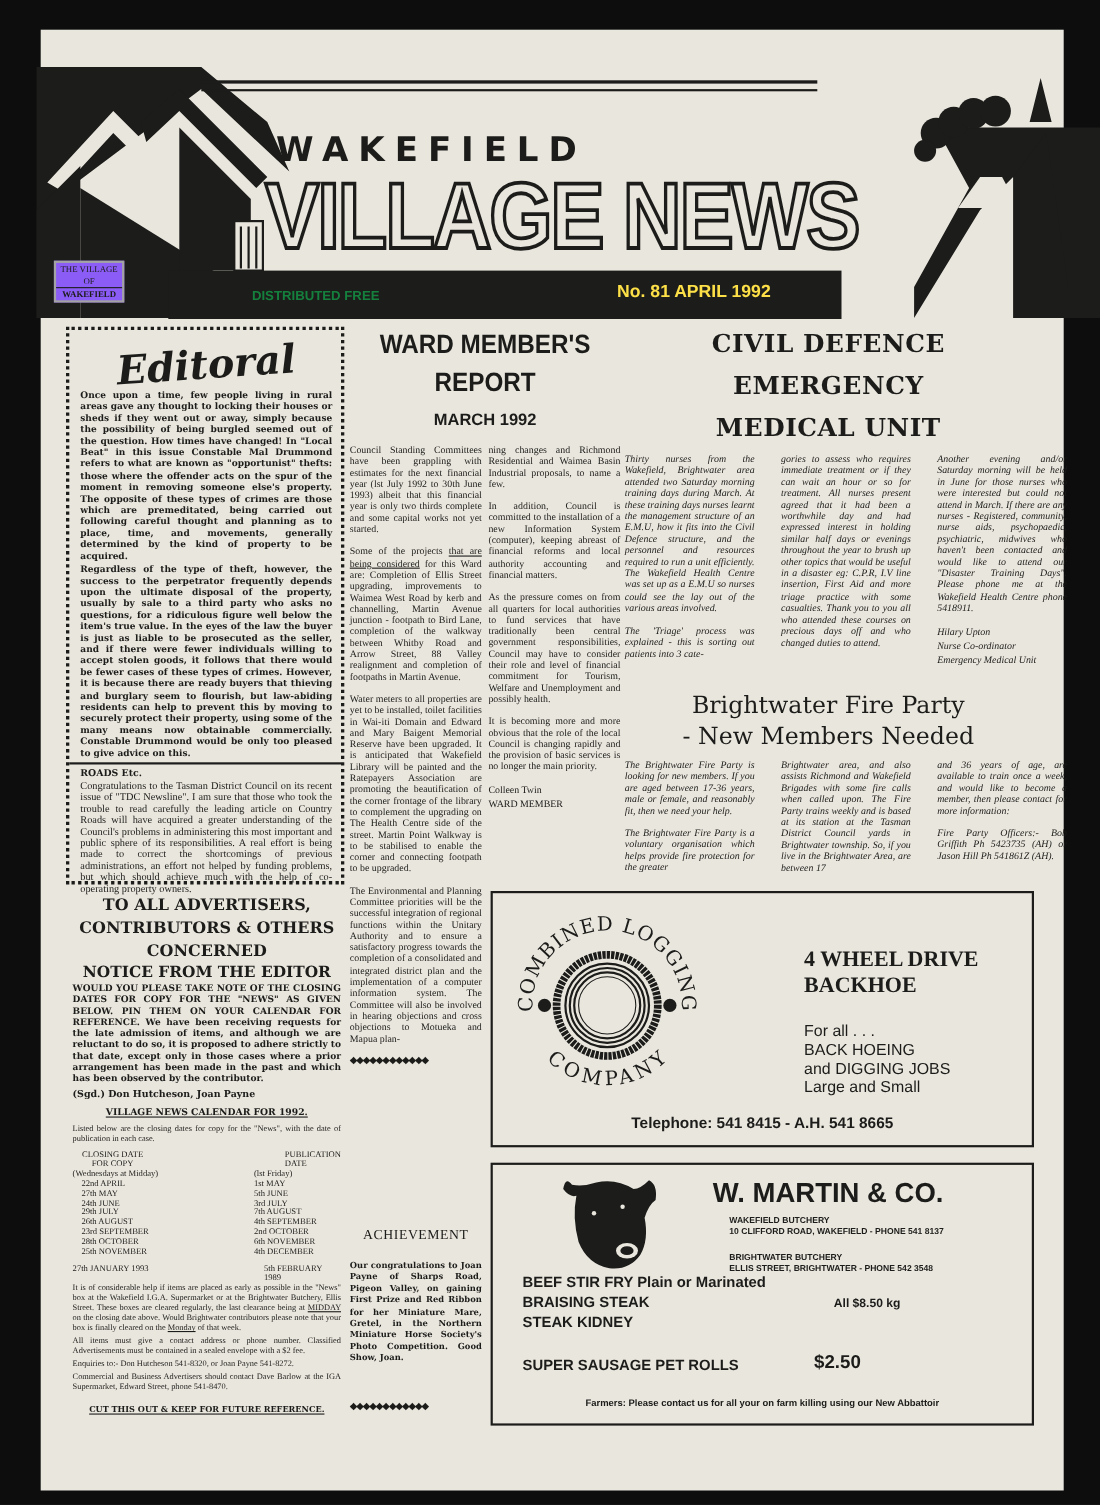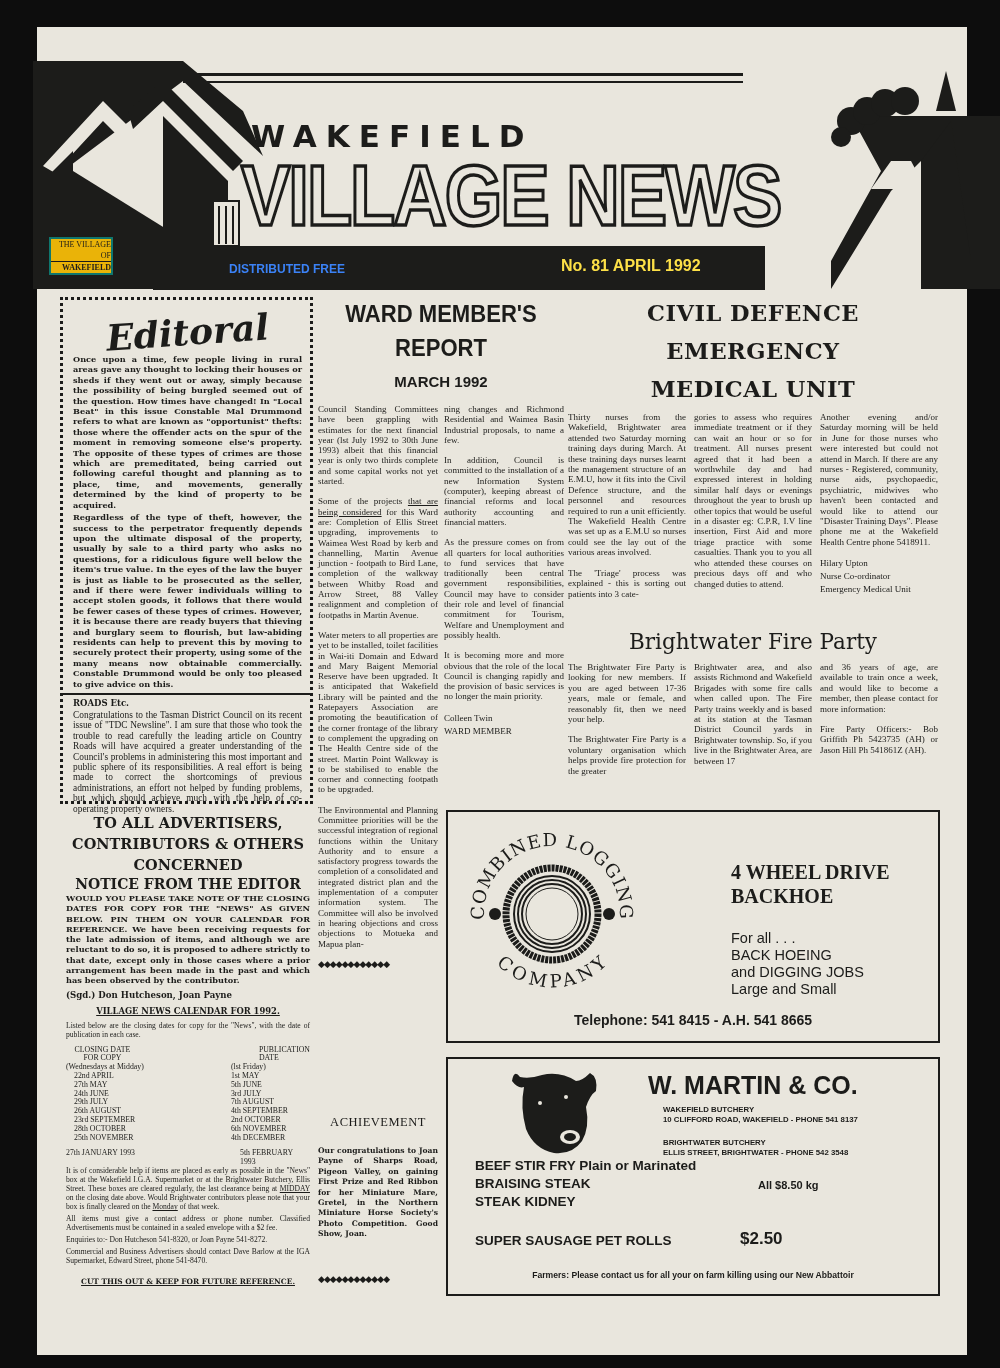--- a/index.html
+++ b/index.html
@@ -8,23 +8,23 @@
   .paper { position: absolute; left: 37px; top: 27px; width: 930px; height: 1328px; background: #e9e6dd; }
 
   
   .masthead { position: absolute; left: 33px; top: 61px; width: 998px; height: 228px; }
   .mh-rule { position: absolute; left: 150px; top: 12px; width: 560px; height: 10px; border-top: 3px solid #1c1c1a; border-bottom: 2px solid #1c1c1a; }
   .mh-band { position: absolute; left: 120px; top: 185px; width: 612px; height: 44px; background: #1c1c1a; }
   .mh-left-house { position: absolute; left: 0; top: 0; }
   .mh-right-house { position: absolute; right: 0; top: 0; }
   .mh-wakefield { position: absolute; left: 218px; top: 57px; font-family: "DejaVu Sans", sans-serif; font-weight: bold; font-size: 31px; letter-spacing: 9px; color: #1c1c1a; }
   .mh-title { position: absolute; left: 208px; top: 93px; font-family: "Liberation Sans", sans-serif; font-weight: bold; font-size: 74px; letter-spacing: -2px; color: #e9e6dd; -webkit-text-stroke: 3px #1c1c1a; line-height: 1; transform: scaleY(1.15); transform-origin: top left; }
-  .mh-free { position: absolute; left: 196px; top: 201px; font-family: "Liberation Sans", sans-serif; font-weight: bold; font-size: 12px; color: #3b82f6; }
+  .mh-free { position: absolute; left: 196px; top: 201px; font-family: "Liberation Sans", sans-serif; font-weight: bold; font-size: 12px; color: #15803d; }
   .mh-issue { position: absolute; left: 528px; top: 196px; font-family: "Liberation Sans", sans-serif; font-weight: bold; font-size: 16px; color: #fde047; }
-  .mh-sign { position: absolute; left: 16px; top: 176px; width: 64px; border: 2px solid #0f766e; background: #eab308; font-family: "Liberation Serif", serif; font-size: 8px; text-align: right; line-height: 11px; }
+  .mh-sign { position: absolute; left: 16px; top: 176px; width: 64px; border: 2px solid #a3a3a3; background: #8b5cf6; font-family: "Liberation Serif", serif; font-size: 8px; text-align: center; line-height: 11px; }
   .mh-sign div { border-bottom: 1px solid #1c1c1a; }
   .mh-sign div:last-child { border-bottom: none; font-weight: bold; }
 
   
   .editorial { position: absolute; left: 60px; top: 297px; width: 253px; height: 507px; border: 3px dotted #1c1c1a; padding: 8px 8px 4px 10px; }
   .ed-title { font-family: "DejaVu Serif", serif; font-style: italic; font-weight: bold; font-size: 36px; text-align: center; line-height: 44px; margin-top: 2px; transform: rotate(-4deg); }
   .ed-body { font-family: "DejaVu Serif", serif; font-weight: bold; font-size: 8.2px; line-height: 10.4px; text-align: justify; }
   .ed-body p { margin-bottom: 2px; }
   .roads-head { border-top: 2px solid #1c1c1a; margin: 4px -8px 2px -10px; padding: 3px 0 0 10px; font-family: "DejaVu Serif", serif; font-weight: bold; font-size: 8.5px; }
   .roads-body { font-family: "Liberation Serif", serif; font-size: 9.4px; line-height: 10.4px; text-align: justify; }
@@ -58,21 +58,21 @@
   .diamonds { font-family: "DejaVu Sans", sans-serif; font-size: 9px; letter-spacing: -1px; }
 
   
   .achieve { position: absolute; left: 318px; top: 1095px; width: 120px; }
   .achieve h5 { font-family: "Liberation Serif", serif; font-weight: normal; font-size: 12.5px; text-align: center; margin: 20px 0 16px; letter-spacing: 0.5px; }
   .achieve p { font-family: "DejaVu Serif", serif; font-weight: bold; font-size: 7.6px; line-height: 10.4px; text-align: justify; }
 
   
   .civil { position: absolute; left: 568px; top: 294px; width: 370px; }
   .civil h1 { font-family: "DejaVu Serif", serif; font-weight: bold; font-size: 22.5px; text-align: center; line-height: 38px; letter-spacing: 0.5px; }
-  .cols3 { display: grid; grid-template-columns: 118px 118px 118px; column-gap: 8px; font-family: "Liberation Serif", serif; font-size: 9px; line-height: 10.4px; text-align: justify; }
+  .cols3 { display: grid; grid-template-columns: 118px 118px 118px; column-gap: 24px; font-family: "Liberation Serif", serif; font-size: 9px; line-height: 10.4px; text-align: justify; font-style: italic; }
   .cols3 p { margin-bottom: 10px; }
   .sig { font-family: "Liberation Serif", serif; font-size: 9px; line-height: 13px; }
 
   
   .fire { position: absolute; left: 568px; top: 628px; width: 370px; }
   .fire h2 { font-family: "DejaVu Serif", serif; font-weight: normal; font-size: 21.5px; text-align: center; line-height: 28px; }
 
   
   .ad-log { position: absolute; left: 446px; top: 810px; width: 494px; height: 233px; border: 2px solid #1c1c1a; }
   .log-emblem { position: absolute; left: 14px; top: 10px; }
@@ -174,21 +174,21 @@
       <div class="d">3rd JULY</div>
       <div class="d">7th AUGUST</div>
       <div class="d">4th SEPTEMBER</div>
       <div class="d">2nd OCTOBER</div>
       <div class="d">6th NOVEMBER</div>
       <div class="d">4th DECEMBER</div>
     </div>
   </div>
   <div class="cal-last">
     <span>27th JANUARY 1993</span>
-    <span>5th FEBRUARY 1993</span>
+    <span>5th FEBRUARY 1989</span>
   </div>
   <div class="small"><span>It is of considerable help if items are placed as early as possible in the "News" box at the Wakefield I.G.A. Supermarket or at the Brightwater Butchery, Ellis Street. These boxes are cleared regularly, the last clearance being at </span><span class="u">MIDDAY</span><span> on the closing date above. Would Brightwater contributors please note that your box is finally cleared on the </span><span class="u">Monday</span><span> of that week.</span></div>
   <div class="small" style="margin-top:3px">All items must give a contact address or phone number. Classified Advertisements must be contained in a sealed envelope with a $2 fee.</div>
   <div class="small" style="margin-top:3px">Enquiries to:- Don Hutcheson 541-8320, or Joan Payne 541-8272.</div>
   <div class="small" style="margin-top:3px">Commercial and Business Advertisers should contact Dave Barlow at the IGA Supermarket, Edward Street, phone 541-8470.</div>
   <div class="cutout">CUT THIS OUT &amp; KEEP FOR FUTURE REFERENCE.</div>
 </div>
 
 <div class="ward">
   <h1>WARD MEMBER'S</h1>
@@ -235,20 +235,21 @@
       <p>Another evening and/or Saturday morning will be held in June for those nurses who were interested but could not attend in March. If there are any nurses - Registered, community, nurse aids, psychopaedic, psychiatric, midwives who haven't been contacted and would like to attend our "Disaster Training Days". Please phone me at the Wakefield Health Centre phone 5418911.</p>
       <div class="sig">Hilary Upton</div>
       <div class="sig">Nurse Co-ordinator</div>
       <div class="sig">Emergency Medical Unit</div>
     </div>
   </div>
 </div>
 
 <div class="fire">
   <h2>Brightwater Fire Party</h2>
+  <h2>- New Members Needed</h2>
   <div class="cols3" style="margin-top:6px">
     <div>
       <p>The Brightwater Fire Party is looking for new members. If you are aged between 17-36 years, male or female, and reasonably fit, then we need your help.</p>
       <p>The Brightwater Fire Party is a voluntary organisation which helps provide fire protection for the greater</p>
     </div>
     <div>
       <p>Brightwater area, and also assists Richmond and Wakefield Brigades with some fire calls when called upon. The Fire Party trains weekly and is based at its station at the Tasman District Council yards in Brightwater township. So, if you live in the Brightwater Area, are between 17</p>
     </div>
     <div>
       <p>and 36 years of age, are available to train once a week, and would like to become a member, then please contact for more information:</p>

